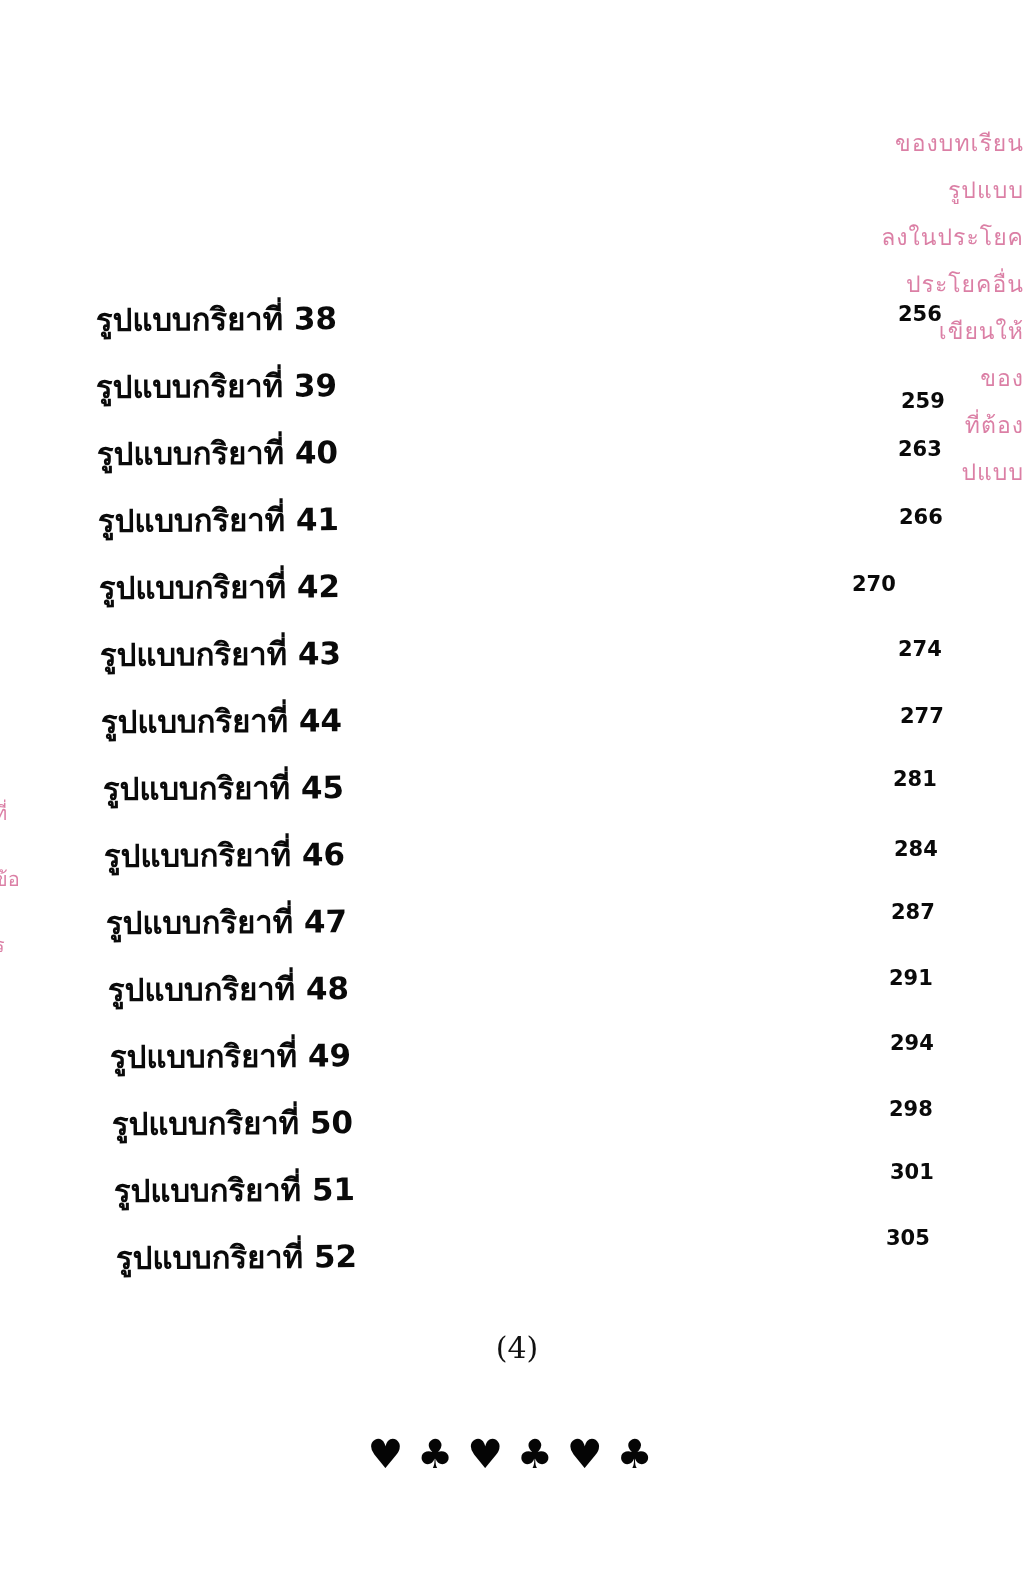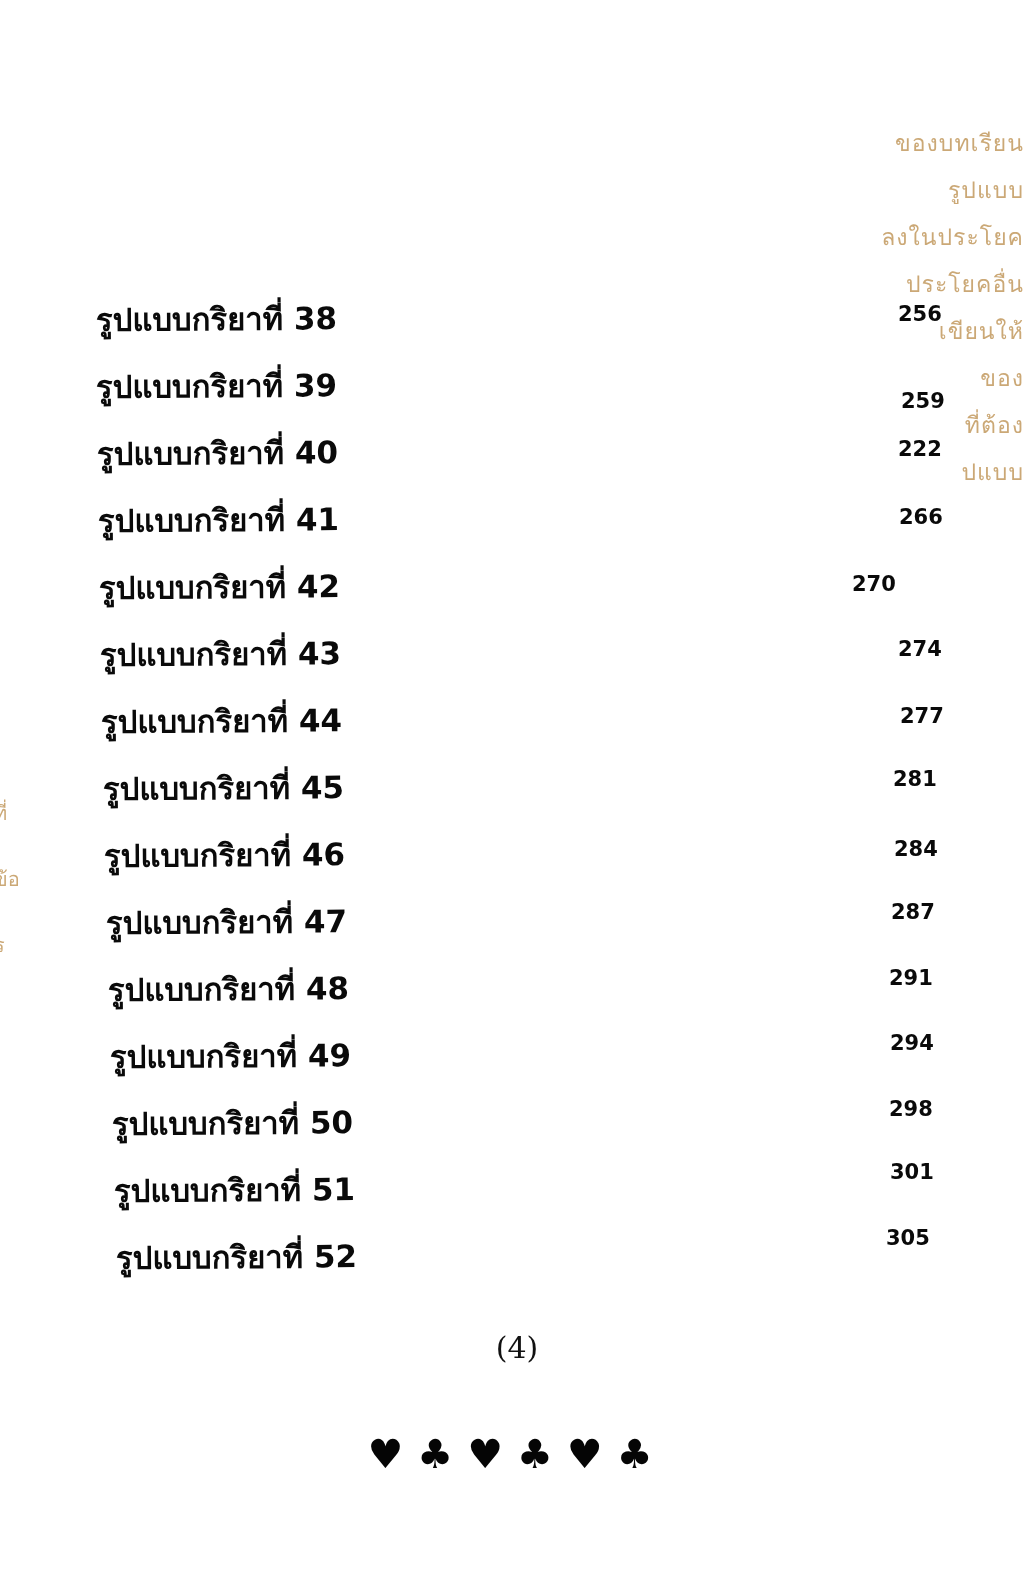--- a/index.html
+++ b/index.html
@@ -12,21 +12,21 @@
     height: 1582px;
     position: relative;
     overflow: hidden;
     font-family: "DejaVu Sans", sans-serif;
     color: #000000;
   }
 
   
   .ghost {
     position: absolute;
-    color: #a16207;
+    color: #be185d;
     opacity: .55;
     font-family: Liberation Serif, serif;
     user-select: none;
     pointer-events: none;
   }
   .ghost-right {
     right: 10px;
     top: 120px;
     width: 300px;
     text-align: right;
@@ -127,21 +127,21 @@
       <div class="toc-page" style="left:898px; top:10px;">256</div>
     </div>
 
     <div class="toc-row">
       <div class="toc-title" style="left:96px; top:2px; transform:rotate(-0.4deg);">รูปแบบกริยาที่  39</div>
       <div class="toc-page" style="left:901px; top:14px;margin-top:16px;">259</div>
     </div>
 
     <div class="toc-row">
       <div class="toc-title" style="left:97px; top:2px; transform:rotate(-0.4deg);">รูปแบบกริยาที่  40</div>
-      <div class="toc-page" style="left:898px; top:11px;">222</div>
+      <div class="toc-page" style="left:898px; top:11px;">263</div>
     </div>
 
     <div class="toc-row">
       <div class="toc-title" style="left:98px; top:2px; transform:rotate(-0.4deg);">รูปแบบกริยาที่  41</div>
       <div class="toc-page" style="left:899px; top:12px;">266</div>
     </div>
 
     <div class="toc-row">
       <div class="toc-title" style="left:99px; top:2px; transform:rotate(-0.4deg);">รูปแบบกริยาที่  42</div>
       <div class="toc-page" style="left:852px; top:12px;">270</div>

